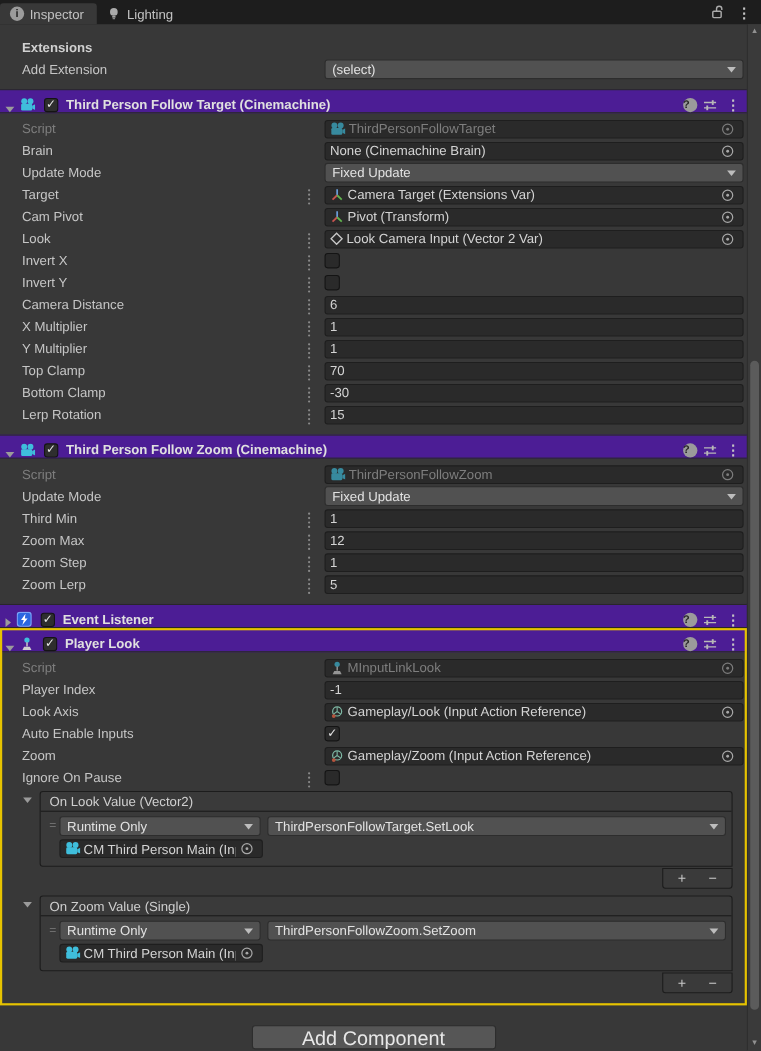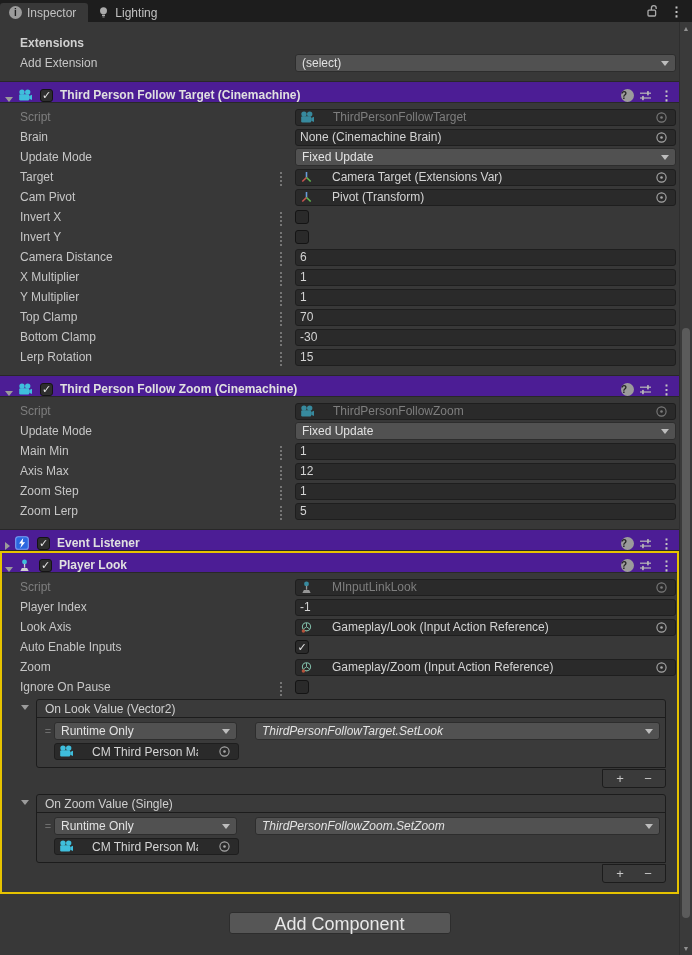--- a/index.html
+++ b/index.html
@@ -36,21 +36,21 @@
   .prop-row { display:flex; align-items:center; height:20px; padding-left:20px; }
   .prop-label { width:258px; flex:none; overflow:hidden; white-space:nowrap; color:#C6C6C6; }
   .prop-row.disabled .prop-label, .prop-row.disabled .field { color:#7E7E7E; }
   .prop-row.disabled .row-icon { opacity:.65; }
   .handle-cell { width:17px; flex:none; display:flex; justify-content:flex-start; padding-left:2px; }
   .dots { width:2px; height:2px; border-radius:50%; background:#8A8A8A;
           box-shadow:0 4px 0 #8A8A8A, 0 8px 0 #8A8A8A, 0 -4px 0 #8A8A8A; }
   .control { flex:1; margin-right:3px; display:flex; align-items:center; min-width:0; }
 
   .field { height:17px; background:#2A2A2A; border:1px solid #1E1E1E; border-radius:3px;
-           display:flex; align-items:center; padding:0 4px; flex:1; color:#D4D4D4; min-width:0;gap:16px; }
+           display:flex; align-items:center; padding:0 4px; flex:1; color:#D4D4D4; min-width:0; }
   .field .val { flex:1; overflow:hidden; white-space:nowrap; }
   .row-icon { flex:none; margin-right:3px; display:flex; align-items:center; }
   .picker { flex:none; margin-left:4px; display:flex; align-items:center; }
 
   .dropdown { height:18px; background:#515151; border:1px solid #2D2D2D; border-radius:3px;
               display:flex; align-items:center; padding:0 6px; flex:1; color:#E2E2E2; min-width:0; }
   .dropdown .val { flex:1; overflow:hidden; white-space:nowrap; }
   .dd-arrow { flex:none; margin-left:6px; width:0; height:0;
               border-left:4px solid transparent; border-right:4px solid transparent; border-top:5px solid #BDBDBD; }
 
@@ -81,21 +81,21 @@
   
   .event-section { margin:2px 13px 6px 36px; position:relative; }
   .ev-foldout { position:absolute; left:-15px; top:6px; }
   .event-box { border:1px solid #1C1C1C; border-radius:3px 3px 0 3px; background:#3A3A3A; }
   .event-header { height:18px; line-height:18px; padding:0 8px; border-bottom:1px solid #1C1C1C; color:#CFCFCF;
                   white-space:nowrap; overflow:hidden; }
   .event-body { padding:4px 5px 7px; }
   .ev-line { display:flex; align-items:center; }
   .eq { width:12px; flex:none; color:#6E6E6E; font-size:11px; text-align:center; }
   .mode-dd { width:183px; flex:none; }
-  .method-dd { flex:1; margin-left:18px;font-style:italic; }
+  .method-dd { flex:1; margin-left:6px; }
   .ev-line2 { margin-top:3px; padding-left:12px; }
   .target-field { width:185px; flex:none; }
   .event-footer { width:64px; height:19px; margin:1px 0 0 auto; background:#3A3A3A; border:1px solid #1C1C1C;
                   border-radius:0 0 3px 3px; display:flex; align-items:center; justify-content:space-evenly; }
   .ef-btn { color:#C8C8C8; font-size:13px; line-height:1; width:22px; text-align:center; }
 
   
   .footer-area { padding-top:18px; display:flex; justify-content:center; }
   .add-comp { width:222px; height:22px; background:#565656; border:1px solid #2D2D2D; border-radius:3px;
               color:#E8E8E8; font-size:18px; font-family:"Liberation Sans", sans-serif; }
@@ -274,20 +274,44 @@
                         <svg width="13" height="13" viewBox="0 0 13 13" fill="none">
       <circle cx="6.5" cy="6.5" r="4.6" stroke="#A8A8A8" stroke-width="1.1"></circle>
       <circle cx="6.5" cy="6.5" r="1.3" fill="#A8A8A8"></circle>
                         </svg>
                       </span>
                     </span>
                   </div>
                 </div>
               </div>
               <div class="prop-row">
+                <span class="prop-label">Look</span>
+                <span class="handle-cell">
+                  <span class="dots"></span>
+                </span>
+                <div class="control">
+                  <div class="field object">
+                    <span class="row-icon">
+                      <svg width="12" height="12" viewBox="0 0 12 12" fill="none">
+      <path d="M6 1 L11 6 L6 11 L1 6 Z" stroke="#C8C8C8" stroke-width="1.2"></path>
+                      </svg>
+                    </span>
+                    <span class="val">Look Camera Input (Vector 2 Var)</span>
+                    <span class="picker">
+                      <span class="row-icon">
+                        <svg width="13" height="13" viewBox="0 0 13 13" fill="none">
+      <circle cx="6.5" cy="6.5" r="4.6" stroke="#A8A8A8" stroke-width="1.1"></circle>
+      <circle cx="6.5" cy="6.5" r="1.3" fill="#A8A8A8"></circle>
+                        </svg>
+                      </span>
+                    </span>
+                  </div>
+                </div>
+              </div>
+              <div class="prop-row">
                 <span class="prop-label">Invert X</span>
                 <span class="handle-cell">
                   <span class="dots"></span>
                 </span>
                 <div class="control">
                   <span class="checkbox"></span>
                 </div>
               </div>
               <div class="prop-row">
                 <span class="prop-label">Invert Y</span>
@@ -423,32 +447,32 @@
                 <span class="prop-label">Update Mode</span>
                 <span class="handle-cell"></span>
                 <div class="control">
                   <div class="dropdown">
                     <span class="val">Fixed Update</span>
                     <span class="dd-arrow"></span>
                   </div>
                 </div>
               </div>
               <div class="prop-row">
-                <span class="prop-label">Main Min</span>
+                <span class="prop-label">Third Min</span>
                 <span class="handle-cell">
                   <span class="dots"></span>
                 </span>
                 <div class="control">
                   <div class="field">
                     <span class="val">1</span>
                   </div>
                 </div>
               </div>
               <div class="prop-row">
-                <span class="prop-label">Axis Max</span>
+                <span class="prop-label">Zoom Max</span>
                 <span class="handle-cell">
                   <span class="dots"></span>
                 </span>
                 <div class="control">
                   <div class="field">
                     <span class="val">12</span>
                   </div>
                 </div>
               </div>
               <div class="prop-row">

